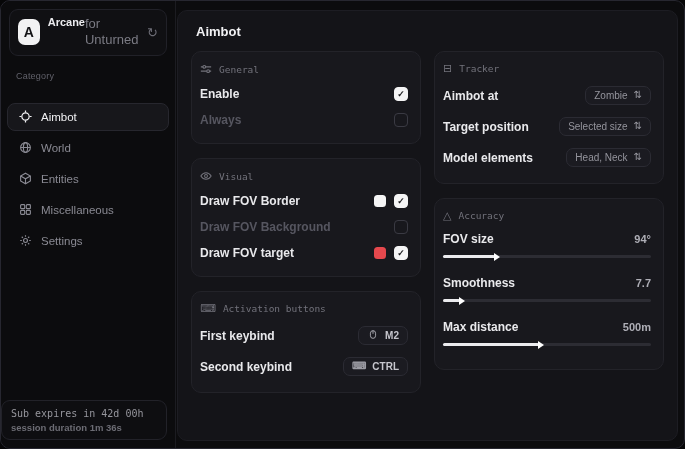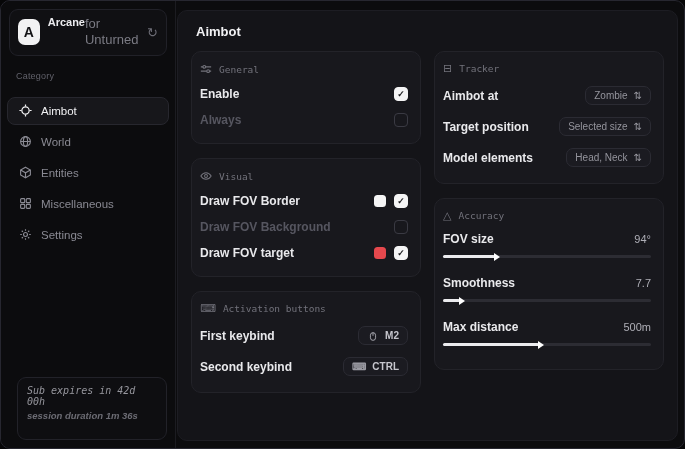--- a/index.html
+++ b/index.html
@@ -14,31 +14,31 @@
              display:flex; flex-direction:column; }
   .brand-card { margin:8px 8px 0 8px; border:1px solid #212128; background:#101013;
                 border-radius:9px; padding:6px 8px; display:flex; align-items:center; gap:8px; }
   .brand-logo { width:26px; height:26px; border-radius:7px; background:#f2f2f3; color:#131316;
                 font-weight:700; font-size:14px; display:flex; align-items:center; justify-content:center; }
   .brand-text { display:flex; flex-direction:row; line-height:1.25; }
   .brand-name { font-size:11px; font-weight:700; color:#ededf0; }
   .brand-sub  { font-size:13px; color:#7b7b84; }
   .refresh-btn { margin-left:auto; color:#6c6c75; font-size:13px; line-height:1; cursor:pointer; }
 
-  .category-label { font-size:9px; color:#61616a; margin:15px 0 16px 15px; letter-spacing:.2px; }
+  .category-label { font-size:9px; color:#61616a; margin:15px 0 22px 15px; letter-spacing:.2px; }
 
   .nav { display:flex; flex-direction:column; gap:3px; padding:0 6px; }
   .nav-item { display:flex; align-items:center; gap:9px; padding:6px 10px; border-radius:8px;
               color:#8a8a93; font-size:11.5px; border:1px solid transparent; cursor:pointer; }
   .nav-item.active { background:#17171b; border-color:#27272e; color:#f1f1f3; }
   .nav-icon { width:14px; height:14px; display:flex; align-items:center; justify-content:center; }
   .nav-icon svg { width:13px; height:13px; display:block; }
 
-  .status-box { margin:auto 8px 8px 16px; border:1px solid #222229; border-radius:9px;
-                padding:7px 9px 18px 9px; background:#0e0e11;font-style:italic; }
+  .status-box { margin:auto 8px 8px 0; border:1px solid #222229; border-radius:9px;
+                padding:7px 9px 6px 9px; background:#0e0e11; }
   .status-line1 { font-family:"DejaVu Sans Mono", monospace; font-size:10px; color:#96969d; }
   .status-line2 { font-size:9.5px; color:#6c6c74; margin-top:3px; font-weight:700; }
 
   
   .main { flex:1; margin:9px 6px 7px 1px; background:#141418; border-radius:10px;
           border:1px solid #1d1d23; padding:11px 13px 0 13px; overflow:hidden; }
   .page-title { font-size:13px; font-weight:700; color:#f2f2f4; margin:2px 0 12px 5px; }
 
   .columns { display:flex; gap:13px; align-items:flex-start; }
   .col { flex:1; display:flex; flex-direction:column; gap:14px; }
@@ -56,29 +56,29 @@
 
   .checkbox { width:14px; height:14px; border-radius:4px; border:1.5px solid #3a3a43;
               display:flex; align-items:center; justify-content:center; cursor:pointer; }
   .checkbox .mark { display:none; font-size:9px; font-weight:700; color:#17171a; line-height:1; }
   .checkbox.on { background:#f4f4f5; border-color:#f4f4f5; }
   .checkbox.on .mark { display:block; }
 
   .swatch { width:12px; height:12px; border-radius:3.5px; cursor:pointer; }
 
   .pill { border:1px solid #2b2b33; background:#1b1b21; border-radius:7px; padding:3px 8px;
-          font-size:10px; color:#94949c; display:flex; align-items:flex-end; gap:6px; cursor:pointer; }
+          font-size:10px; color:#94949c; display:flex; align-items:flex-start; gap:6px; cursor:pointer; }
   .pill .picon { font-size:10px; line-height:1; color:#9b9ba3; }
   .pill svg { width:12px; height:9px; display:block; }
   .keypill { color:#c6c6cd; font-weight:600; font-size:10px; }
 
   .slider-row { padding:5px 0 2px 0; }
   .slider-top { display:flex; align-items:center; justify-content:space-between; }
   .slider-label { font-size:12px; font-weight:600; color:#e9e9ec; }
-  .slider-value { font-size:11px; color:#aeaeb6; }
+  .slider-value { font-size:11px; color:#aeaeb6;font-weight:bold; }
   .track { position:relative; height:3px; background:#2c2c33; border-radius:2px; margin:9px 0 11px 0; cursor:pointer; }
   .fill { position:absolute; left:0; top:0; bottom:0; background:#ebebee; border-radius:2px; }
   .thumb { position:absolute; right:-5px; top:50%; transform:translateY(-50%);
            width:0; height:0; border-left:6px solid #ffffff;
            border-top:4px solid transparent; border-bottom:4px solid transparent; }
 </style>
 </head>
 <body>
 
 <div class="window">

